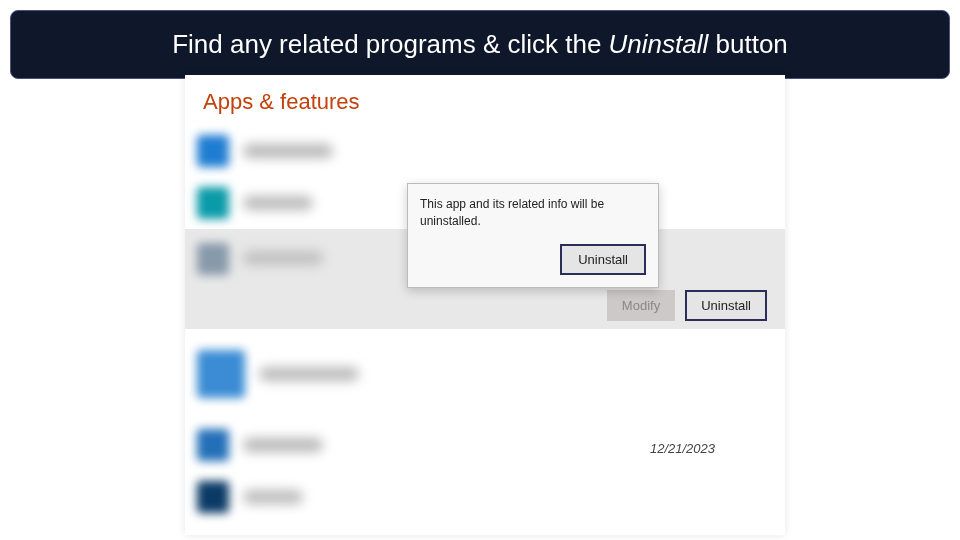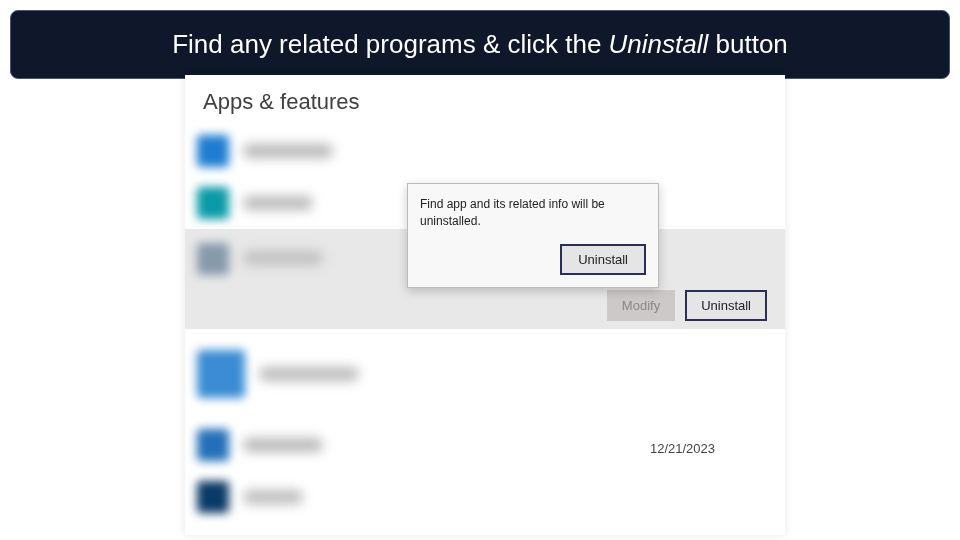--- a/index.html
+++ b/index.html
@@ -34,21 +34,21 @@
       top: 75px;
       left: 185px;
       width: 600px;
       height: 460px;
       background: #ffffff;
       box-shadow: 0 0 8px rgba(0,0,0,0.1);
     }
     .page-title {
       font-size: 22px;
       font-weight: 400;
-      color: #404040;
+      color: #c2410c;
       padding: 14px 18px 10px 18px;
     }
     .app-list {
       padding: 0;
     }
     .app-item {
       display: flex;
       align-items: center;
       padding: 8px 12px;
       min-height: 52px;
@@ -83,20 +83,21 @@
       background: #d0d0d0;
     }
     .app-text.w1 { width: 90px; background: #b8b8b8;}
     .app-text.w2 { width: 70px; background: #bababa;}
     .app-text.w3 { width: 80px; background: #c0c0c0;}
     .app-text.w4 { width: 100px; background: #bbb;}
     .app-text.w5 { width: 80px; background: #b8b8b8;}
     .app-text.w6 { width: 60px; background: #bcbcbc;}
     .item5-wrapper {
       position: relative;
+      font-style: italic;
     }
     .item5-date {
       position: absolute;
       right: 70px;
       top: 22px;
       font-size: 13px;
       color: #444;
     }
     .action-row {
       position: absolute;
@@ -196,19 +197,19 @@
     </div>
 
     <div class="app-item">
       <div class="app-icon dark"></div>
       <div class="app-text w6"></div>
     </div>
 
   </div>
 
   <div class="popup">
-    <div class="popup-text">Find app and its related info will be uninstalled.</div>
+    <div class="popup-text">This app and its related info will be uninstalled.</div>
     <div class="popup-actions">
       <button class="popup-btn">Uninstall</button>
     </div>
   </div>
 
 </div>
 
 </body></html>

